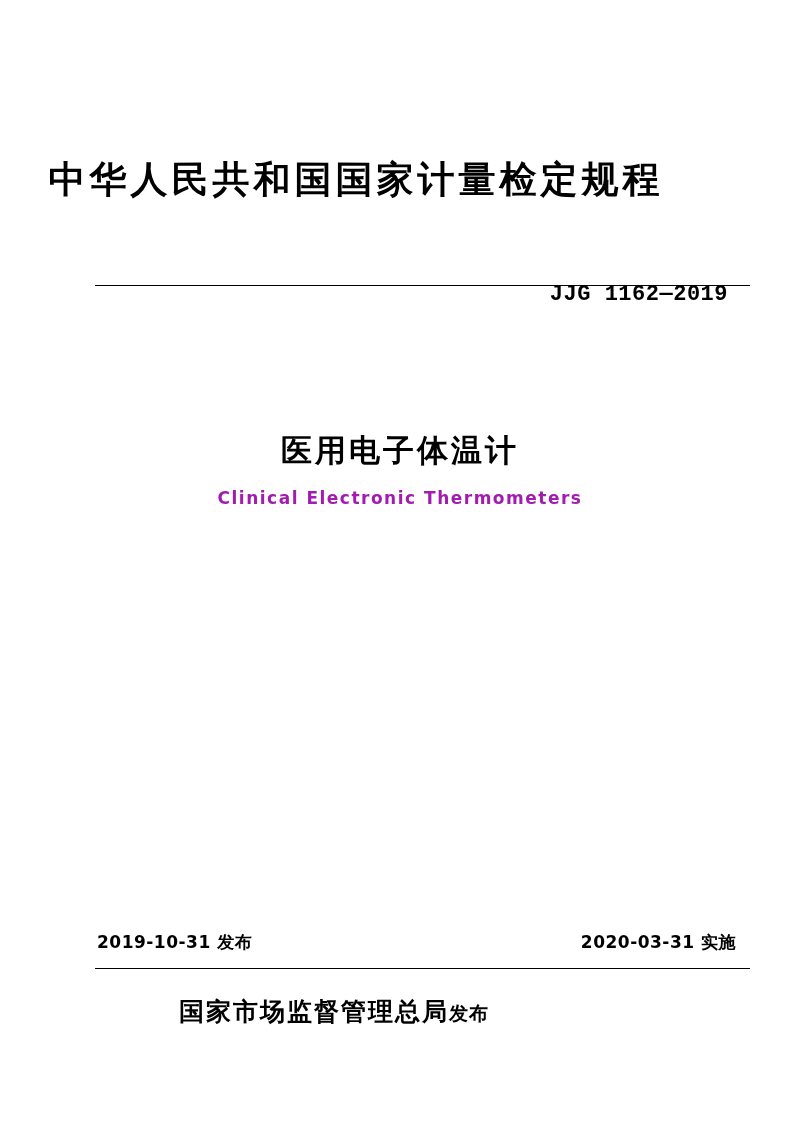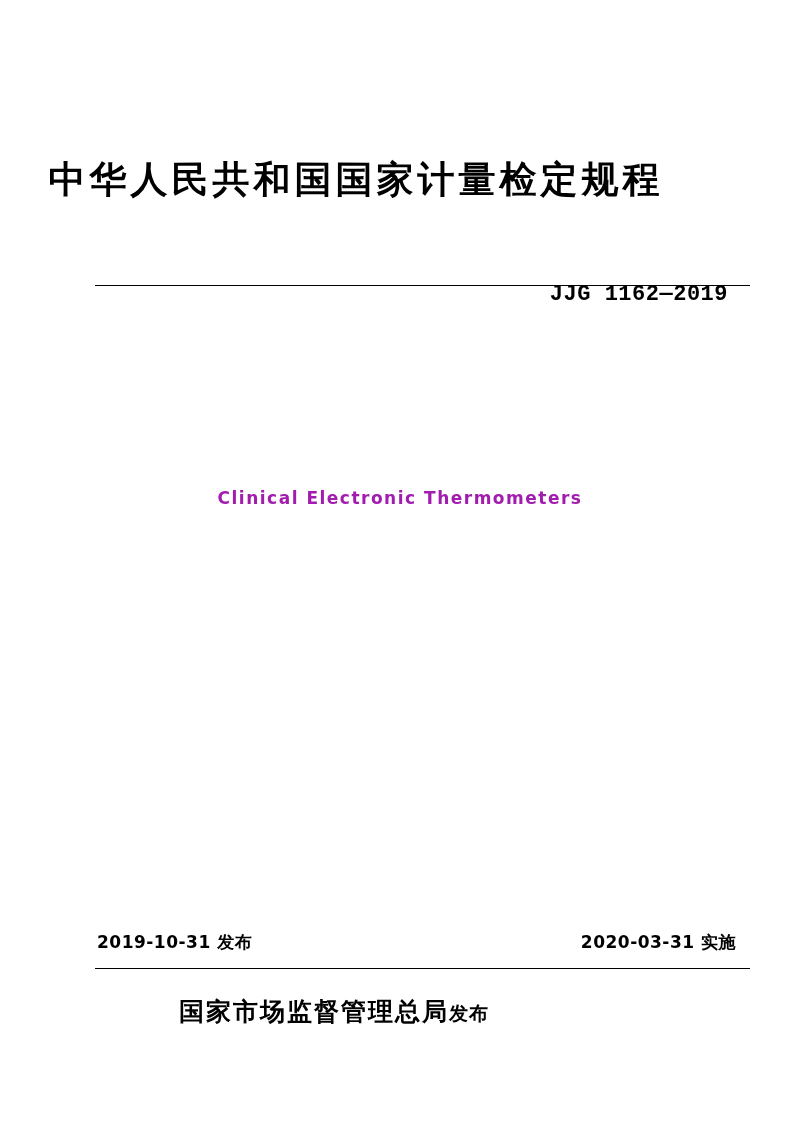--- a/index.html
+++ b/index.html
@@ -157,20 +157,21 @@
 
 <div class="page">
 
 
   <div class="main-title">中华人民共和国国家计量检定规程</div>
 
   <div class="std-number">JJG 1162—2019</div>
 
   <div class="rule-top"></div>
 
+  <div class="doc-title-cn">医用电子体温计</div>
 
   <div class="doc-title-en">Clinical Electronic Thermometers</div>
 
   <div class="date-issue">2019-10-31 发布</div>
 
   <div class="date-effective">2020-03-31 实施</div>
 
   <div class="rule-bottom"></div>
 
   <div class="publisher">

